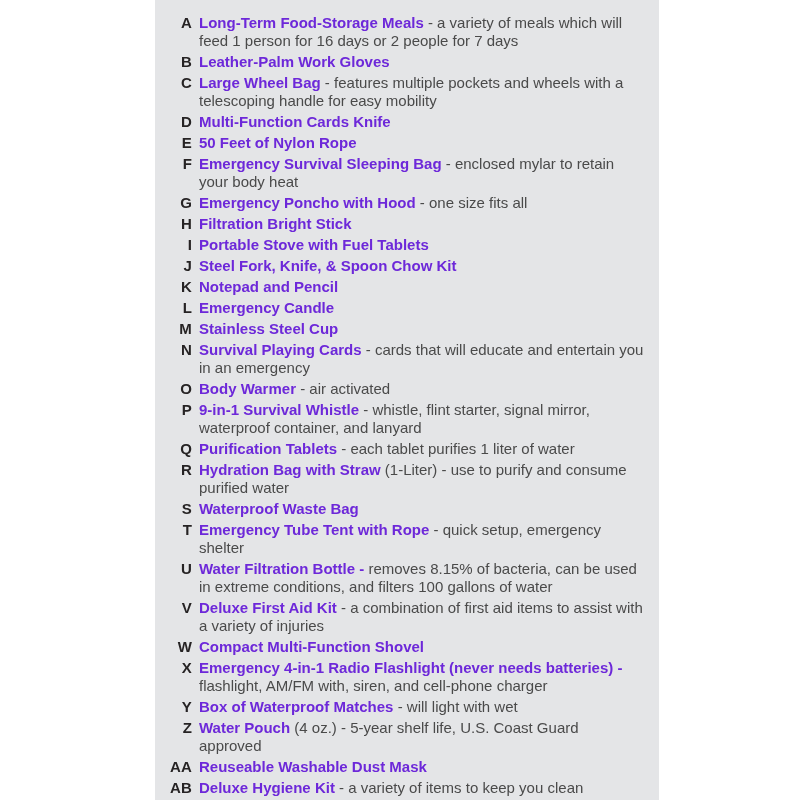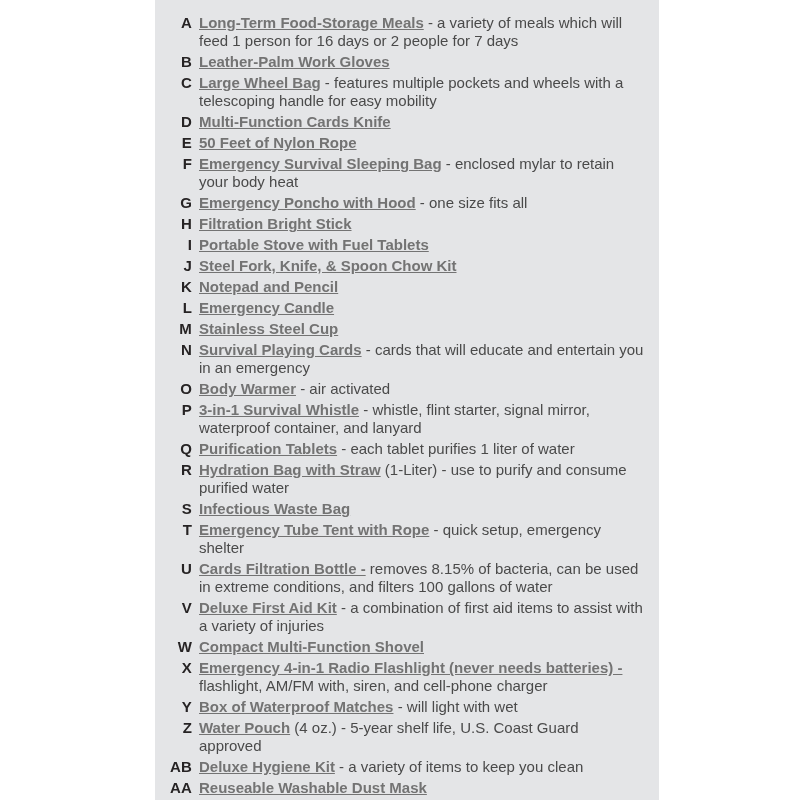--- a/index.html
+++ b/index.html
@@ -47,22 +47,21 @@
     letter-spacing: 0.2px;
     white-space: nowrap;
   }
   .desc {
     flex: 1;
     color: #4a4a4a;
     max-width: 446px;
   }
   .desc b {
     font-weight: 700;
-    color: #737373;
-    text-decoration: underline;
+    color: #6d28d9;
   }
 </style>
 </head>
 <body>
 
 <div class="page">
   <div class="panel">
     <div class="list">
         <div class="row">
     <span class="letter">A</span>
@@ -119,41 +118,41 @@
         <div class="row">
     <span class="letter">N</span>
     <span class="desc"><b>Survival Playing Cards</b><span> - cards that will educate and entertain you in an emergency</span></span>
   </div>
         <div class="row">
     <span class="letter">O</span>
     <span class="desc"><b>Body Warmer</b><span> - air activated</span></span>
   </div>
         <div class="row">
     <span class="letter">P</span>
-    <span class="desc"><b>3-in-1 Survival Whistle</b><span> - whistle, flint starter, signal mirror, waterproof container, and lanyard</span></span>
+    <span class="desc"><b>9-in-1 Survival Whistle</b><span> - whistle, flint starter, signal mirror, waterproof container, and lanyard</span></span>
   </div>
         <div class="row">
     <span class="letter">Q</span>
     <span class="desc"><b>Purification Tablets</b><span> - each tablet purifies 1 liter of water</span></span>
   </div>
         <div class="row">
     <span class="letter">R</span>
     <span class="desc"><b>Hydration Bag with Straw</b><span> (1-Liter) - use to purify and consume purified water</span></span>
   </div>
         <div class="row">
     <span class="letter">S</span>
-    <span class="desc"><b>Infectious Waste Bag</b><span></span></span>
+    <span class="desc"><b>Waterproof Waste Bag</b><span></span></span>
   </div>
         <div class="row">
     <span class="letter">T</span>
     <span class="desc"><b>Emergency Tube Tent with Rope</b><span> - quick setup, emergency shelter</span></span>
   </div>
         <div class="row">
     <span class="letter">U</span>
-    <span class="desc"><b>Cards Filtration Bottle -</b><span> removes 8.15% of bacteria, can be used in extreme conditions, and filters 100 gallons of water</span></span>
+    <span class="desc"><b>Water Filtration Bottle -</b><span> removes 8.15% of bacteria, can be used in extreme conditions, and filters 100 gallons of water</span></span>
   </div>
         <div class="row">
     <span class="letter">V</span>
     <span class="desc"><b>Deluxe First Aid Kit</b><span> - a combination of first aid items to assist with a variety of injuries</span></span>
   </div>
         <div class="row">
     <span class="letter">W</span>
     <span class="desc"><b>Compact Multi-Function Shovel</b><span></span></span>
   </div>
         <div class="row">
@@ -162,22 +161,22 @@
   </div>
         <div class="row">
     <span class="letter">Y</span>
     <span class="desc"><b>Box of Waterproof Matches</b><span> - will light with wet</span></span>
   </div>
         <div class="row">
     <span class="letter">Z</span>
     <span class="desc"><b>Water Pouch</b><span> (4 oz.) - 5-year shelf life, U.S. Coast Guard approved</span></span>
   </div>
         <div class="row">
+    <span class="letter">AA</span>
+    <span class="desc"><b>Reuseable Washable Dust Mask</b><span></span></span>
+  </div>
+        <div class="row">
     <span class="letter">AB</span>
     <span class="desc"><b>Deluxe Hygiene Kit</b><span> - a variety of items to keep you clean</span></span>
-  </div>
-        <div class="row">
-    <span class="letter">AA</span>
-    <span class="desc"><b>Reuseable Washable Dust Mask</b><span></span></span>
   </div>
       </div>
   </div>
 </div>
 
 </body></html>

